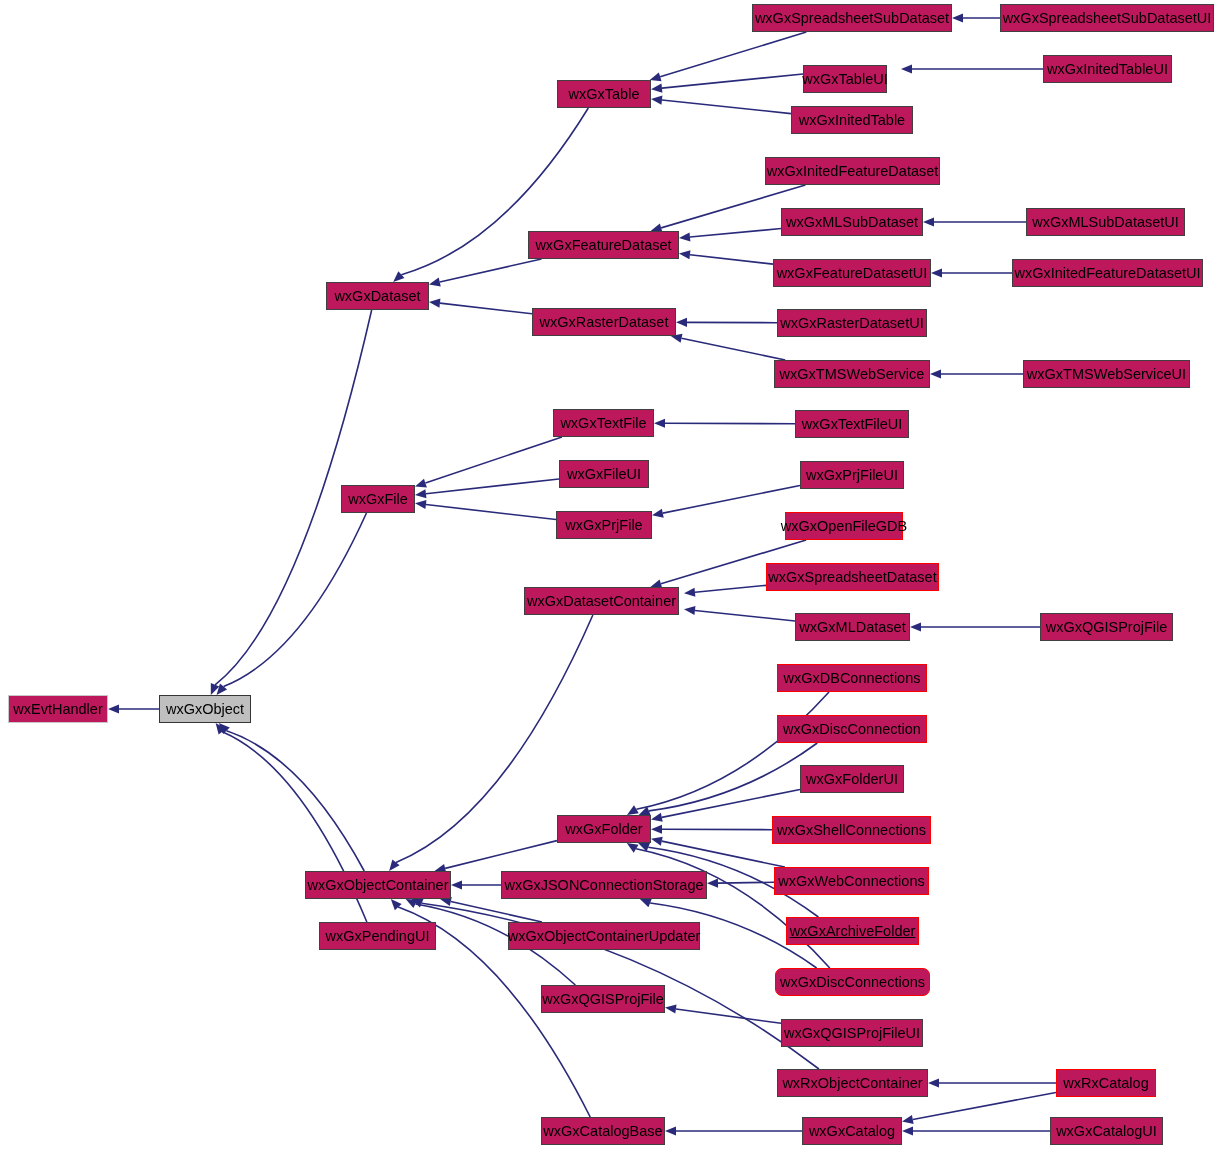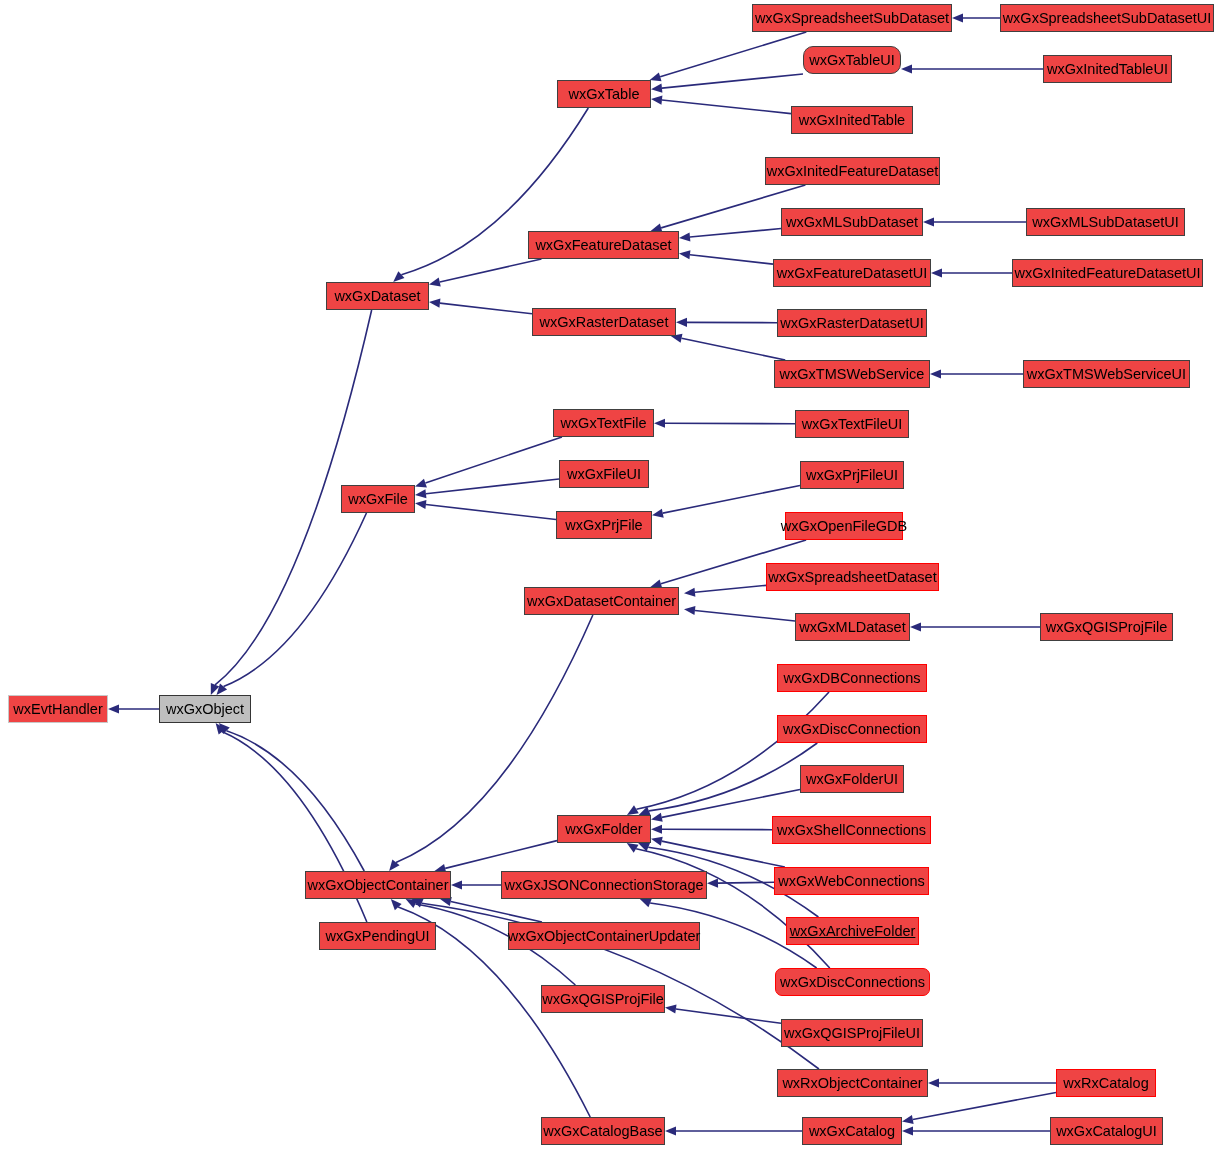--- a/index.html
+++ b/index.html
@@ -23,21 +23,21 @@
     height: 1152px;
     pointer-events: none;
   }
   .node {
     position: absolute;
     box-sizing: border-box;
     display: flex;
     align-items: center;
     justify-content: center;
     height: 28px;
-    background: #ef4444;
+    background: #be185d;
     border: 1px solid #404040;
     font-size: 14.5px;
     line-height: 1;
     color: #000000;
     white-space: nowrap;
     letter-spacing: 0px;
     z-index: 2;
   }
   .node.red {
     border-color: #ff0000;
@@ -313,21 +313,21 @@
     </div>
     <div class="node" style="left: 541px; top: 985px; width: 124px;">
       <span>wxGxQGISProjFile</span>
     </div>
     <div class="node" style="left: 541px; top: 1117px; width: 124px;">
       <span>wxGxCatalogBase</span>
     </div>
     <div class="node" style="left: 752px; top: 4px; width: 200px;">
       <span>wxGxSpreadsheetSubDataset</span>
     </div>
-    <div class="node" style="left: 803px; top: 46px; width: 98px; border-radius: 10px;">
+    <div class="node" style="left: 803px; top: 65px; width: 84px;">
       <span>wxGxTableUI</span>
     </div>
     <div class="node" style="left: 791px; top: 106px; width: 122px;">
       <span>wxGxInitedTable</span>
     </div>
     <div class="node" style="left: 765px; top: 157px; width: 175px;">
       <span>wxGxInitedFeatureDataset</span>
     </div>
     <div class="node" style="left: 781px; top: 208px; width: 142px;">
       <span>wxGxMLSubDataset</span>

